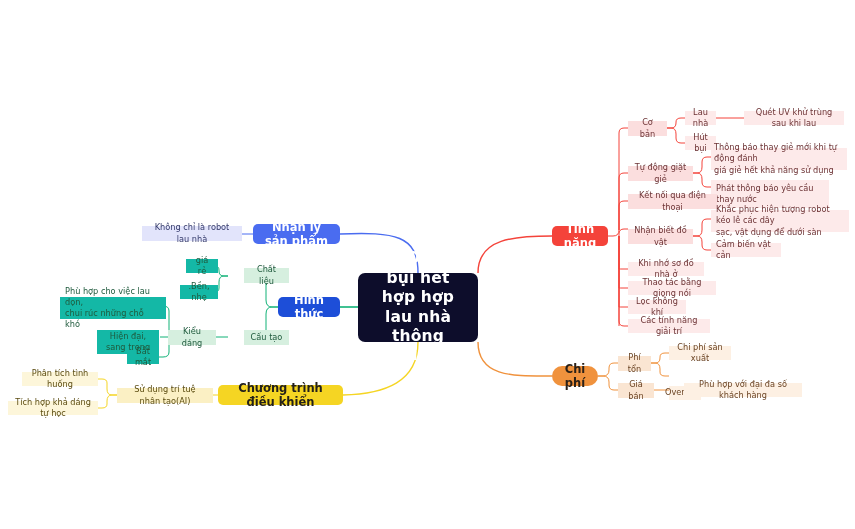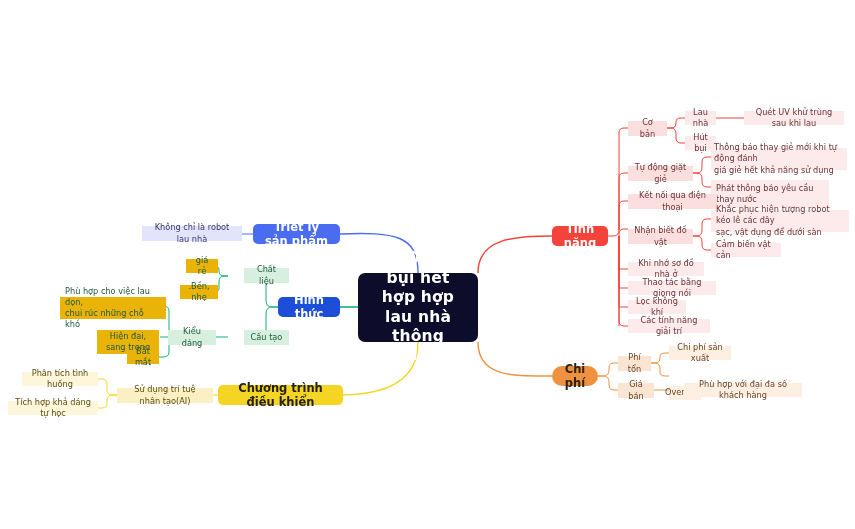--- a/index.html
+++ b/index.html
@@ -51,21 +51,21 @@
     font-size:8.2px;
     font-weight:normal;
     padding:3px 6px;
     line-height:1.35;
   }
   .sub.pink{background:#fbdede;color:#6d3436;}
   .sub.pink2{background:#fdeaea;color:#6d3436;}
   .sub.peach{background:#fae5d2;color:#6b4424;}
   .sub.peach2{background:#fdf0e3;color:#6b4424;}
   .sub.mint{background:#d6efdf;color:#1f5a3d;margin-left:16px;}
-  .sub.mint2{background:#eab308;color:#1f5a3d;}
+  .sub.mint2{background:#14b8a6;color:#1f5a3d;}
   .sub.lav{background:#e2e4fb;color:#343a6b;}
   .sub.gold{background:#fbf0c4;color:#5c4d12;}
   .sub.gold2{background:#fdf6da;color:#5c4d12;}
   .lt{text-align:left;justify-content:flex-start;}
 </style>
 </head>
 <body>
 
 <div id="canvas">
 
@@ -122,21 +122,21 @@
     <path d="M 598 376 L 603 376 Q 609 376 609 382 L 609 385 Q 609 390 614 390 L 618 390" stroke="#f0923d" stroke-width="1" fill="none"></path>
 
     <path d="M 651 363 L 655 363 Q 660 363 660 358 L 660 357 Q 660 353 665 353 L 669 353" stroke="#f0923d" stroke-width="1" fill="none"></path>
     <path d="M 651 363 L 655 363 Q 660 363 660 369 L 660 372 Q 660 376 665 376 L 669 376" stroke="#f0923d" stroke-width="1" fill="none"></path>
 
     <path d="M 654 390 L 684 390" stroke="#f0923d" stroke-width="1" fill="none"></path>
   </svg>
 
   <div class="node central" style="left:358px;top:273px;width:120px;height:69px;">ROBOT hút bụi hết hợp hợp lau nhà thông minh</div>
 
-  <div class="node main blue" style="left:253px;top:224px;width:87px;height:20px;">Triết lý sản phẩm</div>
+  <div class="node main blue" style="left:253px;top:224px;width:87px;height:20px;">Nhận lý sản phẩm</div>
   <div class="node sub lav" style="left:142px;top:226px;width:100px;height:15px;">Không chỉ là robot lau nhà</div>
 
   <div class="node main green" style="left:278px;top:297px;width:62px;height:20px;">Hình thức</div>
 
   <div class="node sub mint" style="left:228px;top:268px;width:45px;height:15px;">Chất liệu</div>
   <div class="node sub mint2" style="left:186px;top:259px;width:32px;height:14px;">giá rẻ</div>
   <div class="node sub mint2" style="left:180px;top:285px;width:38px;height:14px;">.Bền, nhẹ</div>
 
   <div class="node sub mint" style="left:228px;top:330px;width:45px;height:15px;">Cấu tạo</div>
   <div class="node sub mint" style="left:152px;top:330px;width:48px;height:15px;">Kiểu dáng</div>

